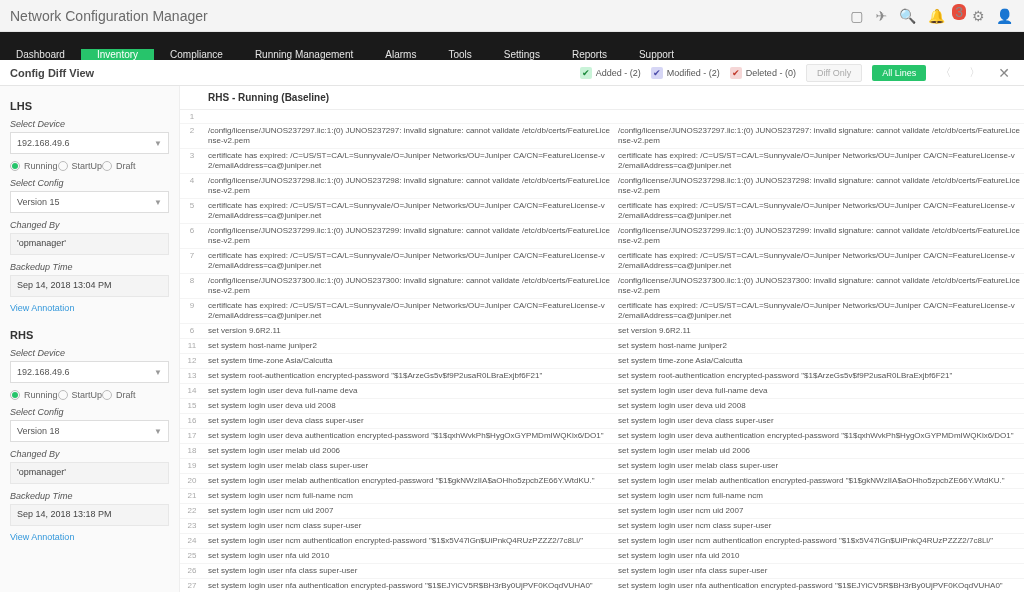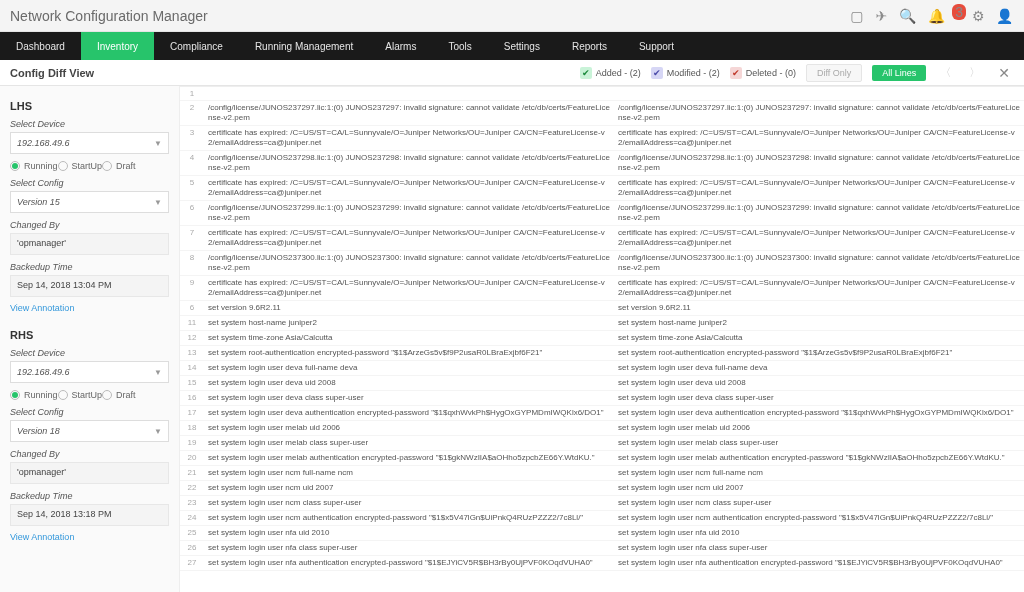--- a/index.html
+++ b/index.html
@@ -2,41 +2,41 @@
 <html><head>
 <meta charset="utf-8">
 <style>
 * { margin:0; padding:0; box-sizing:border-box; font-family: Arial, Helvetica, sans-serif; }
 html,body { width:1024px; height:592px; overflow:hidden; background:#f4f4f4; color:#333; }
 .topbar { height:32px; background:#f4f4f4; display:flex; align-items:center; padding:0 10px; border-bottom:1px solid #e5e5e5; }
 .topbar .title { font-size:14px; color:#6a6a6a; flex:1; }
 .topbar .ticons { display:flex; gap:12px; align-items:center; }
 .topbar .ticons span { color:#8a8a8a; font-size:14px; position:relative; cursor:pointer; }
 .bell-badge { position:absolute; top:-4px; right:-6px; background:#e74c3c; color:#fff; font-size:8px; border-radius:6px; padding:0 3px; line-height:10px; }
-nav { height:28px; background:#1a1a1a; display:flex; }
+nav { height:28px; background:#1a1a1a; display:flex;align-items:flex-end; }
 nav .tab { color:#e5e5e5; font-size:10px; padding:0 16px; display:flex; align-items:center; cursor:pointer; }
 nav .tab.active { background:#27c46b; color:#fff; }
 .sub { height:26px; background:#fff; border-bottom:1px solid #e5e5e5; display:flex; align-items:center; padding:0 10px; }
 .sub .subtitle { font-size:11px; font-weight:bold; color:#444; flex:1; }
 .legend { display:flex; align-items:center; gap:10px; font-size:9px; color:#555; }
 .legend .chip { display:flex; align-items:center; gap:4px; }
 .legend .box { width:12px; height:12px; display:inline-flex; align-items:center; justify-content:center; border-radius:2px; font-size:9px; color:#fff; }
 .box.added { background:#c9f3d8; color:#1a8a3c; }
 .box.mod { background:#d6d6f5; color:#4a4aa8; }
 .box.del { background:#f5d6d6; color:#c0392b; }
 .btn-diff { font-size:9px; color:#aaa; background:#f7f7f7; padding:3px 10px; border:1px solid #e5e5e5; border-radius:2px; cursor:pointer; }
 .btn-all { font-size:9px; color:#fff; background:#27c46b; padding:3px 10px; border-radius:2px; cursor:pointer; }
 .nav-arrow { color:#ccc; font-size:11px; padding:0 4px; cursor:pointer; }
 .close-x { color:#888; font-size:14px; padding:0 4px; cursor:pointer; }
 
 .body { display:flex; height:calc(592px - 32px - 28px - 26px); }
 .side { width:180px; background:#fafafa; border-right:1px solid #eee; padding:8px 10px; overflow:hidden; }
 .side h3 { font-size:11px; font-weight:bold; margin:6px 0 4px; color:#333; }
 .side .lbl { font-size:9px; color:#555; margin-top:7px; margin-bottom:3px;font-style:italic; }
-.sel { width:100%; height:22px; background:#fff; border:1px solid #ddd; font-size:9px; color:#555; padding:3px 6px; display:flex; justify-content:space-between; align-items:center; cursor:pointer;font-style:italic; }
+.sel { width:100%; height:22px; background:#fff; border:1px solid #ddd; font-size:9px; color:#555; padding:3px 6px; display:flex; justify-content:space-between; align-items:center; cursor:pointer; }
 .sel .caret { color:#999; font-size:8px; }
 .radio-row { display:flex; margin:7px 0; font-size:9px; color:#666; align-items:flex-start; }
 .radio { width:10px; height:10px; border:1px solid #bbb; border-radius:50%; display:inline-flex; align-items:center; justify-content:center; }
 .radio.on::after { content:''; width:6px; height:6px; background:#27c46b; border-radius:50%; }
 .ro { width:100%; height:22px; background:#f4f4f4; border:1px solid #e7e7e7; font-size:9px; color:#444; padding:4px 6px; }
 .link { font-size:9px; color:#3498db; margin-top:5px; display:inline-block; cursor:pointer;text-align:center; }
 
 .diff { flex:1; background:#fff; display:flex; flex-direction:column; overflow:hidden; }
 .diff-head { display:flex; font-size:10px; font-weight:bold; color:#333; border-bottom:1px solid #eee; }
 .diff-head .ln { width:24px; }
@@ -159,20 +159,21 @@
     <div class="lbl">Changed By</div>
     <div class="ro">'opmanager'</div>
     <div class="lbl">Backedup Time</div>
     <div class="ro">Sep 14, 2018 13:18 PM</div>
     <a class="link">View Annotation</a>
   </div>
 
   <div class="diff">
     <div class="diff-head">
       <div class="ln"></div>
+      <div class="col">RHS - Running (Baseline)</div>
     </div>
     <div class="rows" id="rows">
         <div class="row">
           <div class="ln">1</div>
           <div class="cell"></div>
           <div class="cell"></div>
         </div>
         <div class="row">
           <div class="ln">2</div>
           <div class="cell">/config/license/JUNOS237297.lic:1:(0) JUNOS237297: invalid signature: cannot validate /etc/db/certs/FeatureLicense-v2.pem</div>

